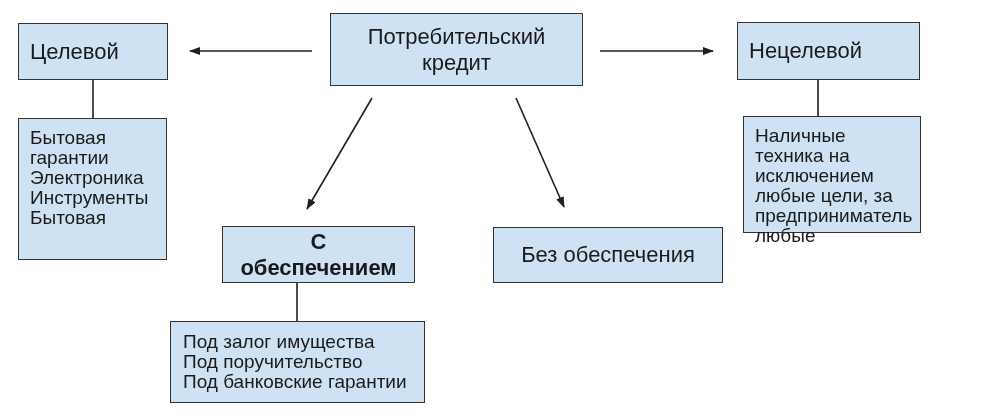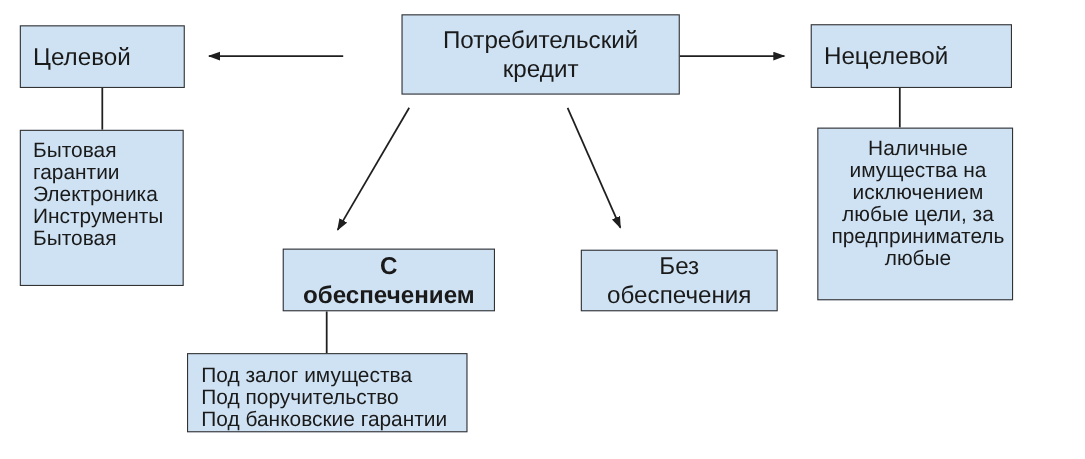--- a/index.html
+++ b/index.html
@@ -42,41 +42,40 @@
     flex-direction:column;
     justify-content:center;
   }
   .node.header{
     font-size:22px;
     line-height:26px;
   }
   .node.center-text{
     text-align:center;
     padding:0 8px;
-    margin-left:35px;
   }
   .node.left-text{
     padding-left:11px;
   }
   .node.list{
     font-size:19px;
     line-height:20px;
     justify-content:flex-start;
   }
   .node.list .line{
     white-space:nowrap;
   }
   #node-root{left:330px;top:13px;width:253px;height:73px;}
   #node-targeted{left:18px;top:23px;width:150px;height:57px;}
   #node-non-targeted{left:737px;top:22px;width:183px;height:58px;}
   #node-targeted-items{left:18px;top:118px;width:149px;height:142px;padding:9px 6px 0 11px;}
-  #node-non-targeted-items{left:743px;top:116px;width:178px;height:157px;padding:9px 6px 0 11px;text-align:center;}
+  #node-non-targeted-items{left:743px;top:116px;width:178px;height:117px;padding:9px 6px 0 11px;}
   #node-secured{left:222px;top:226px;width:193px;height:57px;font-weight:bold;}
-  #node-unsecured{left:493px;top:227px;width:179px;height:56px;}
-  #node-secured-items{left:170px;top:321px;width:255px;height:72px;padding:10px 6px 0 12px;}
+  #node-unsecured{left:493px;top:227px;width:230px;height:56px;}
+  #node-secured-items{left:170px;top:321px;width:255px;height:82px;padding:10px 6px 0 12px;}
 </style>
 </head>
 <body>
 
 <div class="canvas">
 
   <svg class="links" viewBox="0 0 986 417" xmlns="http://www.w3.org/2000/svg">
     <defs>
       <marker id="arrowhead" markerUnits="userSpaceOnUse" markerWidth="12" markerHeight="10" refX="10" refY="4" orient="auto">
         <path d="M0,0 L11,4 L0,8 Z"></path>
@@ -106,21 +105,21 @@
   <div class="node list" id="node-targeted-items">
     <div class="line">Бытовая</div>
     <div class="line">гарантии</div>
     <div class="line">Электроника</div>
     <div class="line">Инструменты</div>
     <div class="line">Бытовая</div>
   </div>
 
   <div class="node list" id="node-non-targeted-items">
     <div class="line">Наличные</div>
-    <div class="line">имущества на</div>
+    <div class="line">техника на</div>
     <div class="line">исключением</div>
     <div class="line">любые цели, за</div>
     <div class="line">предприниматель</div>
     <div class="line">любые</div>
   </div>
 
   <div class="node header center-text" id="node-secured">
     <span>С обеспечением</span>
   </div>
 

